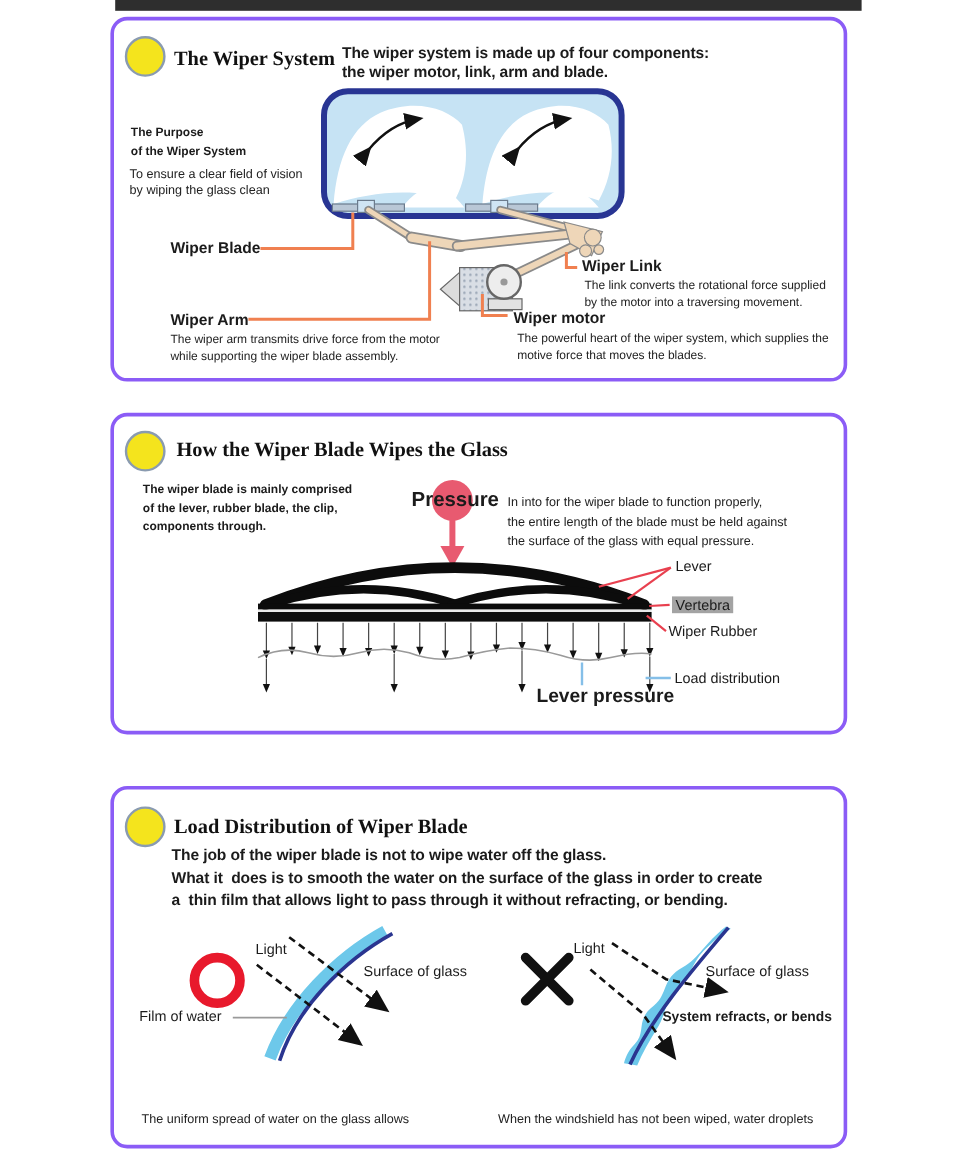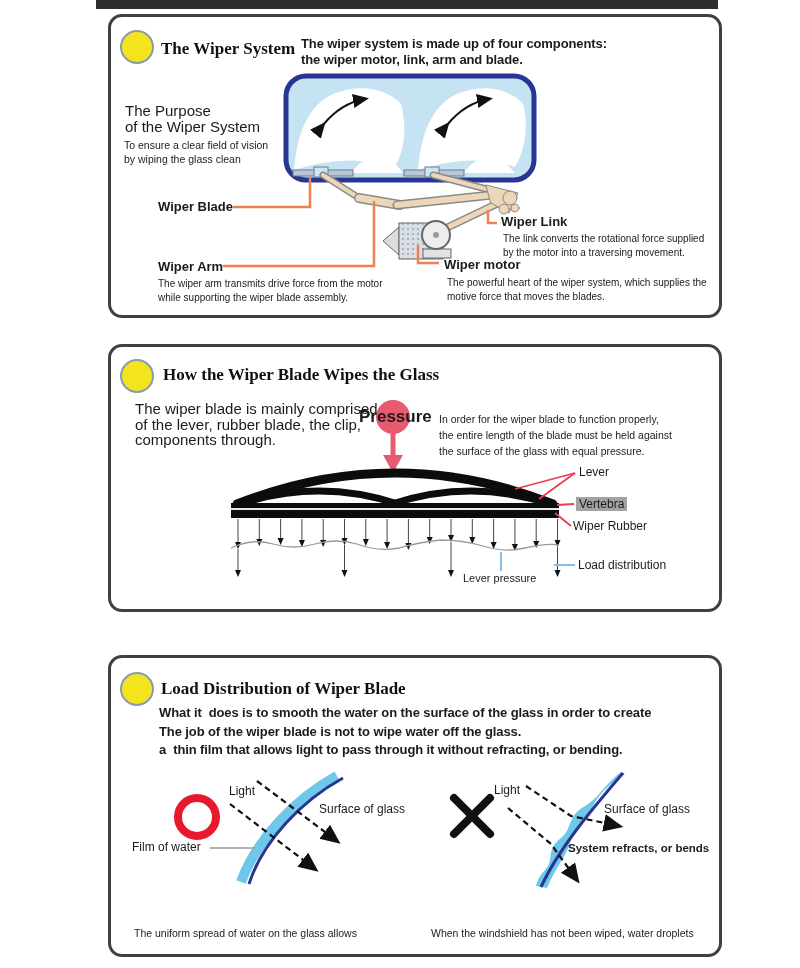--- a/index.html
+++ b/index.html
@@ -1,26 +1,26 @@
 <!DOCTYPE html>
 <html><head>
 <meta charset="utf-8">
 <style>
   html,body{margin:0;padding:0;background:#fff;}
   #page{position:relative;width:800px;height:968px;background:#ffffff;overflow:hidden;
         font-family:"Liberation Sans",sans-serif;color:#1b1b1b;}
   .topbar{position:absolute;left:96px;top:0;width:622px;height:9px;background:#2e2e2e;}
-  .panel{position:absolute;left:108px;width:608px;background:#fff;
-         border:3px solid #404040;border-radius:14px;}
+  .panel{position:absolute;left:92px;width:608px;background:#fff;
+         border:3px solid #8b5cf6;border-radius:14px;}
   .abs{position:absolute;}
   .bullet{position:absolute;width:34px;height:34px;border-radius:50%;
           background:#f4e41d;border:2px solid #8a9bb0;box-sizing:border-box;}
   .sec-title{font-family:"Liberation Serif",serif;font-weight:bold;font-size:17px;color:#111;}
   .b13{font-size:13px;font-weight:bold;letter-spacing:-0.1px;line-height:16px;}
-  .b125{font-size:15px;font-weight:normal;line-height:15.5px;}
+  .b125{font-size:10px;font-weight:bold;line-height:15.5px;}
   .lbl{font-size:13px;font-weight:bold;}
   .desc{font-size:10px;line-height:13.5px;color:#222;}
   .d105{font-size:10.5px;line-height:15px;color:#222;}
   .pre{white-space:pre;}
   .tag12{font-size:12px;font-weight:400;}
   svg{position:absolute;left:0;top:0;}
   .hl{background:#a3a3a3;padding:0 3px;}
 </style>
 </head>
 <body>
@@ -197,29 +197,29 @@
 
     <div class="bullet" style="left:9px;top:12px;"></div>
     <div class="abs sec-title" style="left:52px;top:18px;">How the Wiper Blade Wipes the Glass</div>
     <div class="abs b125" style="left:24px;top:54px;">
       <div>The wiper blade is mainly comprised</div>
       <div>of the lever, rubber blade, the clip,</div>
       <div>components through.</div>
     </div>
     <div class="abs" style="left:248px;top:60px;font-size:17px;font-weight:600;">Pressure</div>
     <div class="abs d105" style="left:328px;top:64px;line-height:16px;">
-      <div>In order for the wiper blade to function properly,</div>
+      <div>In into for the wiper blade to function properly,</div>
       <div>the entire length of the blade must be held against</div>
       <div>the surface of the glass with equal pressure.</div>
     </div>
     <div class="abs tag12" style="left:468px;top:118px;">Lever</div>
     <div class="abs tag12" style="left:465px;top:150px;"><span class="hl">Vertebra</span></div>
     <div class="abs tag12" style="left:462px;top:172px;">Wiper Rubber</div>
     <div class="abs tag12" style="left:467px;top:211px;">Load distribution</div>
-    <div class="abs" style="left:352px;top:225px;font-size:11px;font-weight:400;">Lever pressure</div>
+    <div class="abs" style="left:352px;top:225px;font-size:16px;font-weight:700;">Lever pressure</div>
   </div>
 
   <div class="panel" style="top:655px;height:296px;">
     <svg width="614" height="296" viewBox="0 0 614 296">
       <defs>
         <marker id="ahb2" markerWidth="10" markerHeight="9" refX="7" refY="4" orient="auto">
           <path d="M0,0 L9,4 L0,8 Z" fill="#111"></path>
         </marker>
       </defs>
 
@@ -240,22 +240,22 @@
         <path d="M510,114 C492,128 488,140 474,148 C456,158 462,170 450,180 C434,192 444,202 434,212 C428,218 426,224 425,228 L436,230 C440,220 446,210 452,200 C462,184 458,176 472,162 C484,150 482,142 496,130 C502,124 508,119 514,116 Z" fill="#6dc8ea"></path>
         <path d="M512,115 C482,150 448,190 430,229" fill="none" stroke="#2a3590" stroke-width="3"></path>
         <path d="M415,128 L460,158 L508,168" fill="none" stroke="#111" stroke-width="2.2" stroke-dasharray="6,4" marker-end="url(#ahb2)"></path>
         <path d="M397,150 L440,186 L466,222" fill="none" stroke="#111" stroke-width="2.2" stroke-dasharray="6,4" marker-end="url(#ahb2)"></path>
       </g>
     </svg>
 
     <div class="bullet" style="left:9px;top:14px;"></div>
     <div class="abs sec-title" style="left:50px;top:21px;">Load Distribution of Wiper Blade</div>
     <div class="abs b13" style="left:48px;top:46px;line-height:18.5px;">
+      <div class="pre">The job of the wiper blade is not to wipe water off the glass.</div>
       <div class="pre">What it  does is to smooth the water on the surface of the glass in order to create</div>
-      <div class="pre">The job of the wiper blade is not to wipe water off the glass.</div>
       <div class="pre">a  thin film that allows light to pass through it without refracting, or bending.</div>
     </div>
 
     <div class="abs tag12" style="left:118px;top:126px;">Light</div>
     <div class="abs tag12" style="left:208px;top:144px;">Surface of glass</div>
     <div class="abs tag12" style="left:21px;top:182px;">Film of water</div>
     <div class="abs desc pre" style="left:23px;top:238px;font-size:10.5px;line-height:15px;">
       <div>The uniform spread of water on the glass allows</div>
       
     </div>

